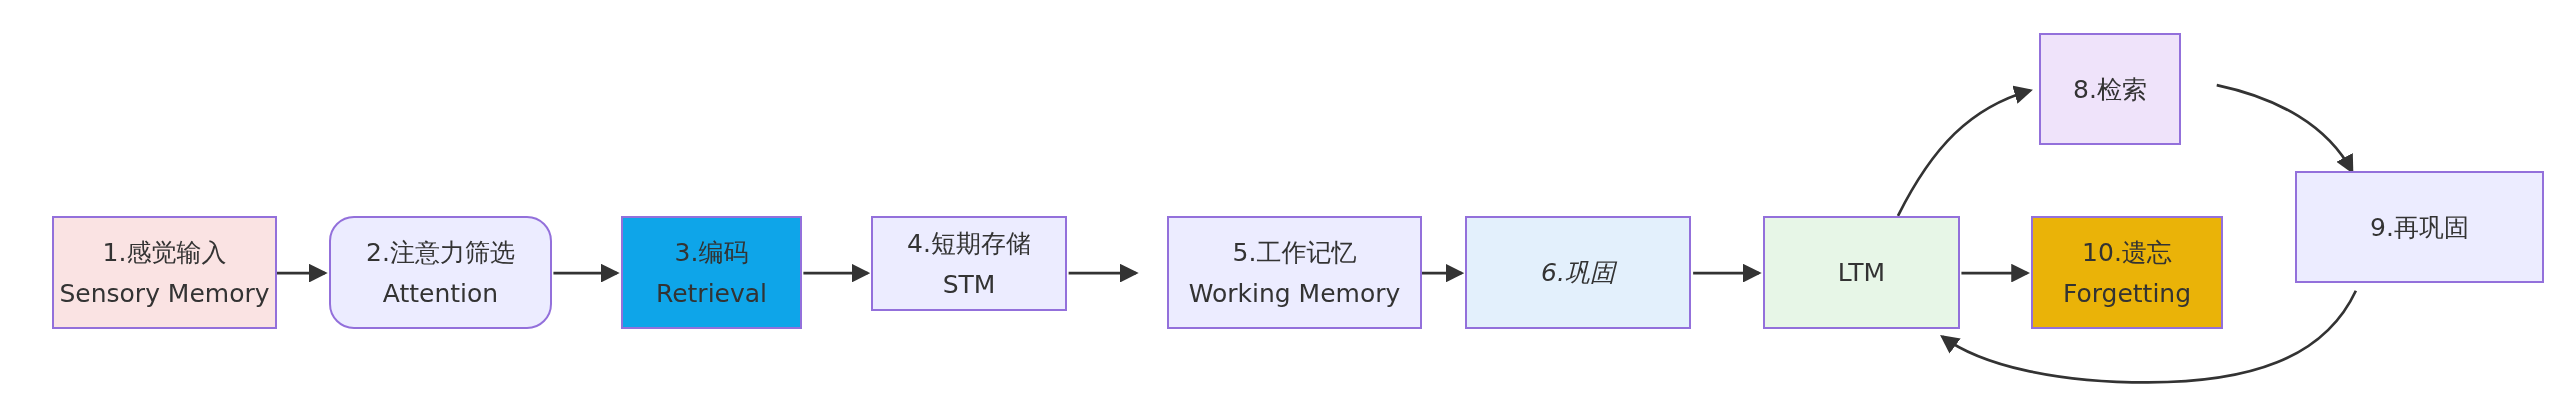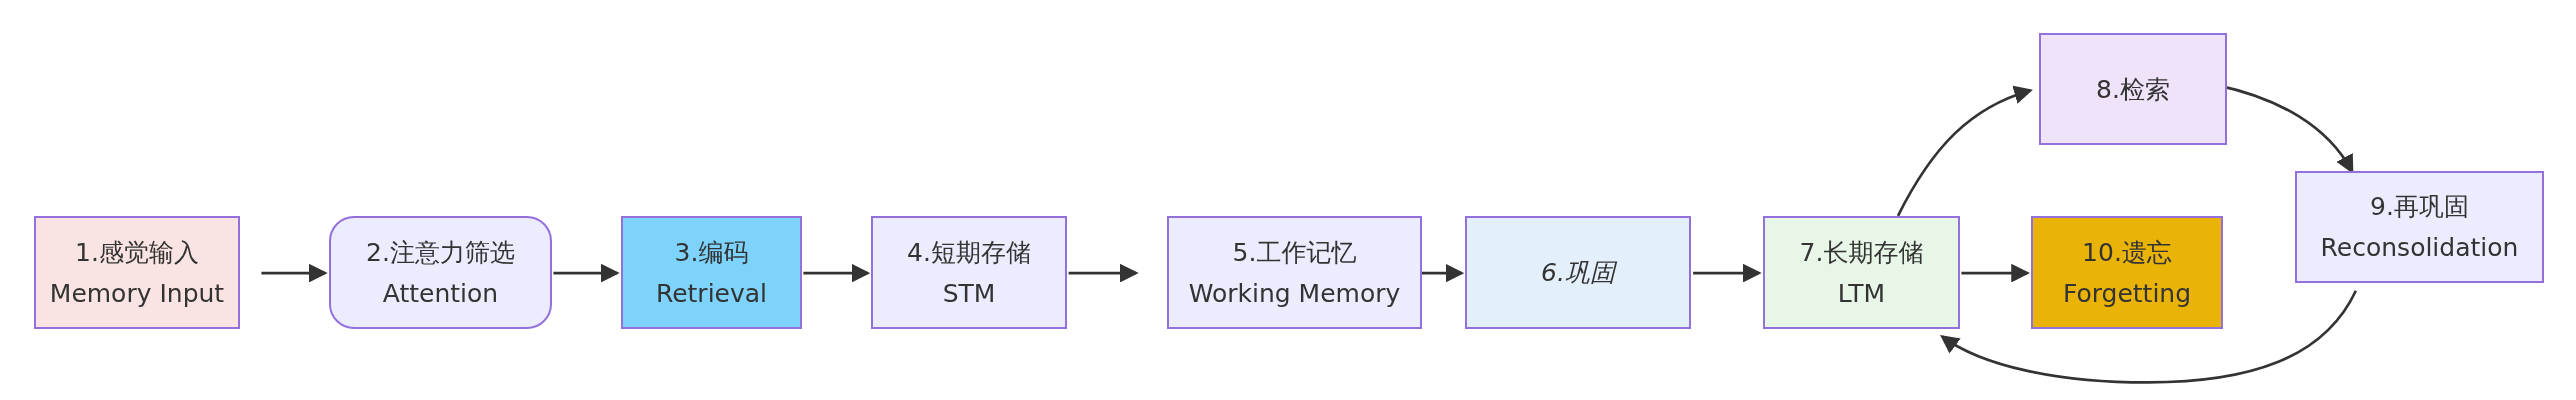--- a/index.html
+++ b/index.html
@@ -58,61 +58,59 @@
     <path class="edge-path" marker-end="url(#arrowhead)" d="M 1051 357 L 1135 357"></path>
     <path class="edge-path" marker-end="url(#arrowhead)" d="M 1398 357 L 1486 357"></path>
     <path class="edge-path" marker-end="url(#arrowhead)" d="M 1827 357 L 1912 357"></path>
     <path class="edge-path" marker-end="url(#arrowhead)" d="M 2215 357 L 2301 357"></path>
     <path class="edge-path" marker-end="url(#arrowhead)" d="M 2566 357 L 2652 357"></path>
     <path class="edge-path" marker-end="url(#arrowhead)" d="M 2483 282 C 2528 192, 2578 140, 2656 118"></path>
     <path class="edge-path" marker-end="url(#arrowhead)" d="M 2900 111 C 2980 128, 3045 164, 3077 224"></path>
     <path class="edge-path" marker-end="url(#arrowhead)" d="M 3082 380 C 3040 470, 2940 500, 2810 500 C 2690 500, 2592 478, 2541 440"></path>
   </svg>
 
-  <div class="node" style="left: 34px; top: 216px; width: 206px; height: 113px; background-color: rgb(250, 227, 227);">
+  <div class="node" style="left: 52px; top: 216px; width: 225px; height: 113px; background-color: rgb(250, 227, 227);">
     <span>1.感觉输入</span>
-    <span>Memory Input</span>
+    <span>Sensory Memory</span>
   </div>
 
   <div class="node" style="left: 329px; top: 216px; width: 223px; height: 113px; background-color: rgb(236, 236, 255); border-radius: 25px;">
     <span>2.注意力筛选</span>
     <span>Attention</span>
   </div>
 
-  <div class="node" style="left: 621px; top: 216px; width: 181px; height: 113px; background-color: #7dd3fc;">
+  <div class="node" style="left: 621px; top: 216px; width: 181px; height: 113px; background-color: #0ea5e9;">
     <span>3.编码</span>
     <span>Retrieval</span>
   </div>
 
-  <div class="node" style="left: 871px; top: 216px; width: 196px; height: 113px; background-color: rgb(236, 236, 255);">
+  <div class="node" style="left: 871px; top: 216px; width: 196px; height: 95px; background-color: rgb(236, 236, 255);">
     <span>4.短期存储</span>
     <span>STM</span>
   </div>
 
   <div class="node" style="left: 1140px; top: 216px; width: 255px; height: 113px; background-color: rgb(236, 236, 255); margin-left: 27px;">
     <span>5.工作记忆</span>
     <span>Working Memory</span>
   </div>
 
   <div class="node" style="left: 1465px; top: 216px; width: 226px; height: 113px; background-color: rgb(227, 240, 252); font-style: italic;">
     <span>6.巩固</span>
   </div>
 
   <div class="node" style="left: 1763px; top: 216px; width: 197px; height: 113px; background-color: rgb(231, 246, 231);">
-    <span>7.长期存储</span>
     <span>LTM</span>
   </div>
 
-  <div class="node" style="left: 2039px; top: 33px; width: 188px; height: 112px; background-color: rgb(239, 227, 250);">
+  <div class="node" style="left: 2039px; top: 33px; width: 142px; height: 112px; background-color: rgb(239, 227, 250);">
     <span>8.检索</span>
   </div>
 
   <div class="node" style="left: 2295px; top: 171px; width: 249px; height: 112px; background-color: rgb(236, 236, 255);">
     <span>9.再巩固</span>
-    <span>Reconsolidation</span>
   </div>
 
   <div class="node" style="left: 2031px; top: 216px; width: 192px; height: 113px; background-color: #eab308;">
     <span>10.遗忘</span>
     <span>Forgetting</span>
   </div>
 
 </div>
 
 

